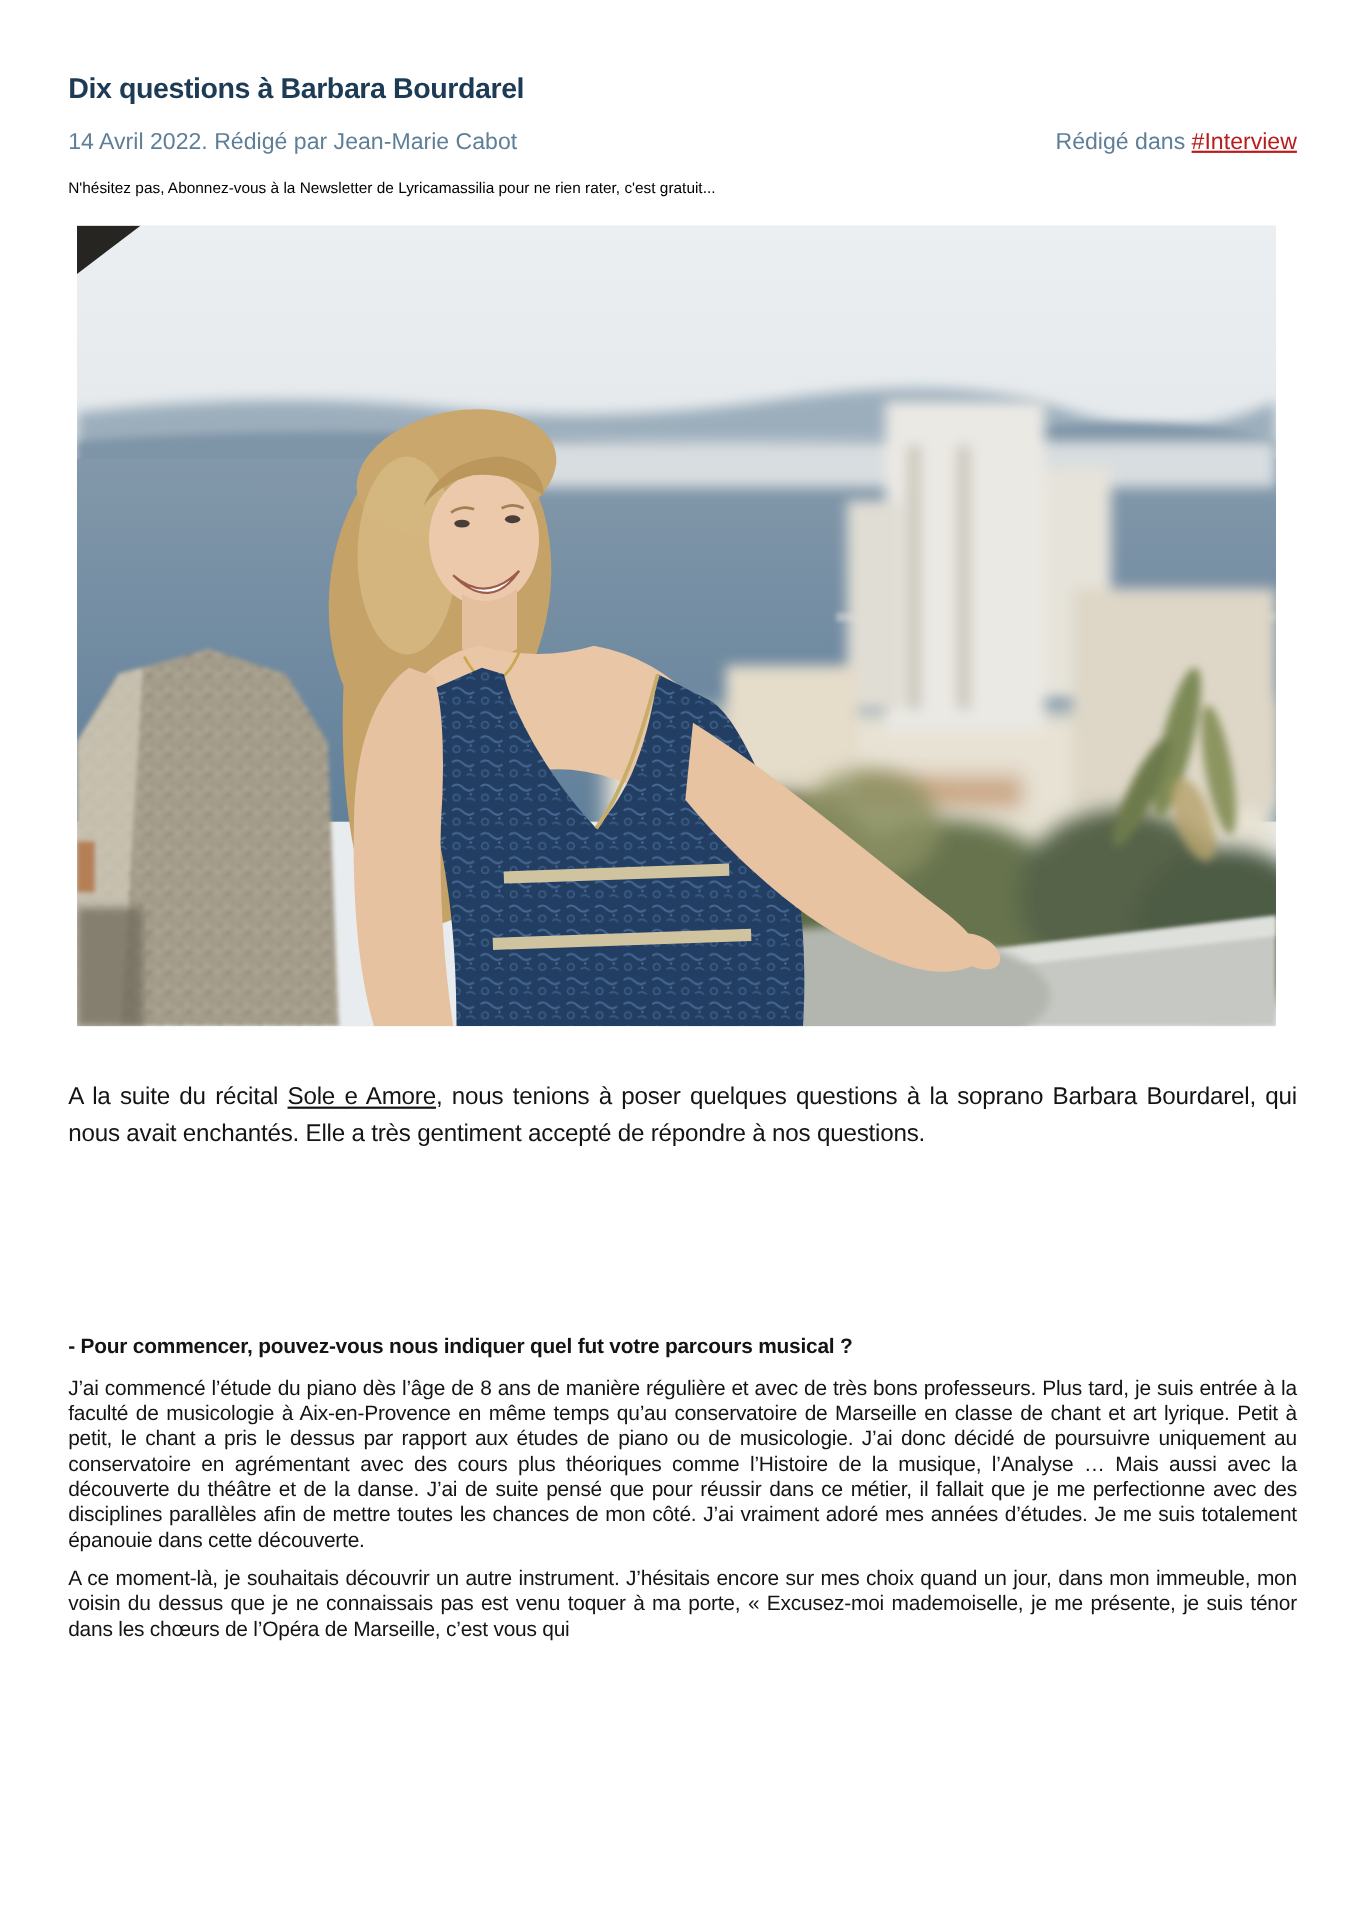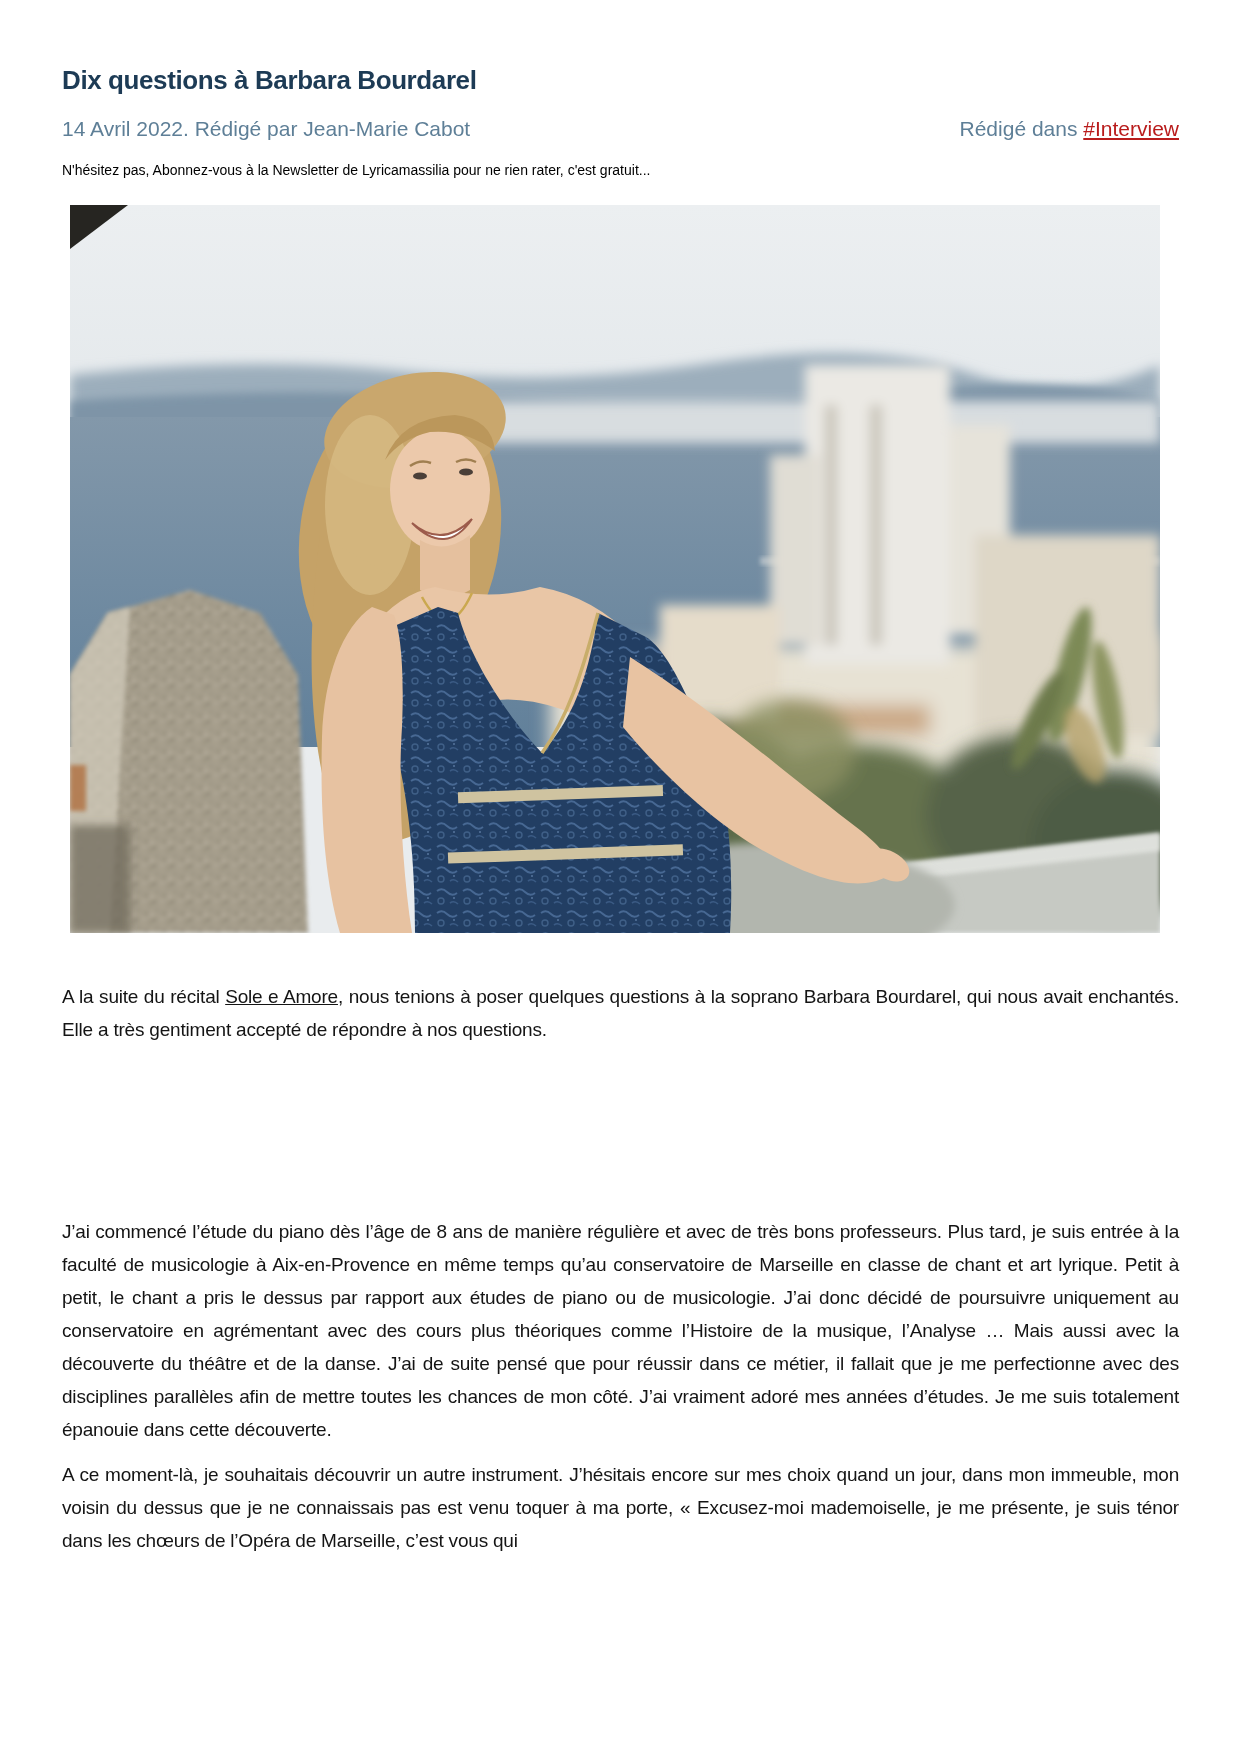--- a/index.html
+++ b/index.html
@@ -23,31 +23,31 @@
   
   .newsletter{margin-top:21px;font-size:14px;color:#000;}
   
   figure.photo{
     margin:27px 0 0 8px;width:1090px;height:728px;overflow:hidden;
     position:relative;padding:0;background:#e9ecee;
   }
   figure.photo svg{display:block;}
   
   .intro{
-    margin-top:47px;font-size:19px;line-height:33px;
+    margin-top:47px;font-size:22px;line-height:33px;
     text-align:justify;letter-spacing:-0.2px;
   }
   .intro a{color:#141414;text-decoration:underline;cursor:pointer;}
   .qa-spacer{height:140px;}
   .question{
     font-weight:bold;font-size:19px;line-height:33px;margin:0;
     letter-spacing:-0.2px;
   }
   .answer{
-    margin:10px 0 0 0;font-size:19px;line-height:33px;
+    margin:10px 0 0 0;font-size:19px;line-height:23px;
     text-align:justify;letter-spacing:-0.2px;
   }
   .q2{margin-top:42px;}
   .a2{margin-top:12px;}
 </style>
 </head>
 <body>
 
 <div class="page">
 
@@ -192,17 +192,18 @@
       </g>
 
       <path d="M0 0 L58 0 L0 44 Z" fill="#262521"></path>
     </svg>
   </figure>
 
   <p class="intro"><span>A la suite du récital </span><a>Sole e Amore</a><span>, nous tenions à poser quelques questions à la soprano Barbara Bourdarel, qui nous avait enchantés. Elle a très gentiment accepté de répondre à nos questions.</span></p>
 
   <div class="qa-spacer"></div>
 
+  <p class="question">- Pour commencer, pouvez-vous nous indiquer quel fut votre parcours musical ?</p>
   <p class="answer">J’ai commencé l’étude du piano dès l’âge de 8 ans de manière régulière et avec de très bons professeurs. Plus tard, je suis entrée à la faculté de musicologie à Aix-en-Provence en même temps qu’au conservatoire de Marseille en classe de chant et art lyrique. Petit à petit, le chant a pris le dessus par rapport aux études de piano ou de musicologie. J’ai donc décidé de poursuivre uniquement au conservatoire en agrémentant avec des cours plus théoriques comme l’Histoire de la musique, l’Analyse … Mais aussi avec la découverte du théâtre et de la danse. J’ai de suite pensé que pour réussir dans ce métier, il fallait que je me perfectionne avec des disciplines parallèles afin de mettre toutes les chances de mon côté. J’ai vraiment adoré mes années d’études. Je me suis totalement épanouie dans cette découverte.</p>
 
   <p class="answer a2">A ce moment-là, je souhaitais découvrir un autre instrument. J’hésitais encore sur mes choix quand un jour, dans mon immeuble, mon voisin du dessus que je ne connaissais pas est venu toquer à ma porte, « Excusez-moi mademoiselle, je me présente, je suis ténor dans les chœurs de l’Opéra de Marseille, c’est vous qui</p>
 
 </div>
 
 </body></html>

